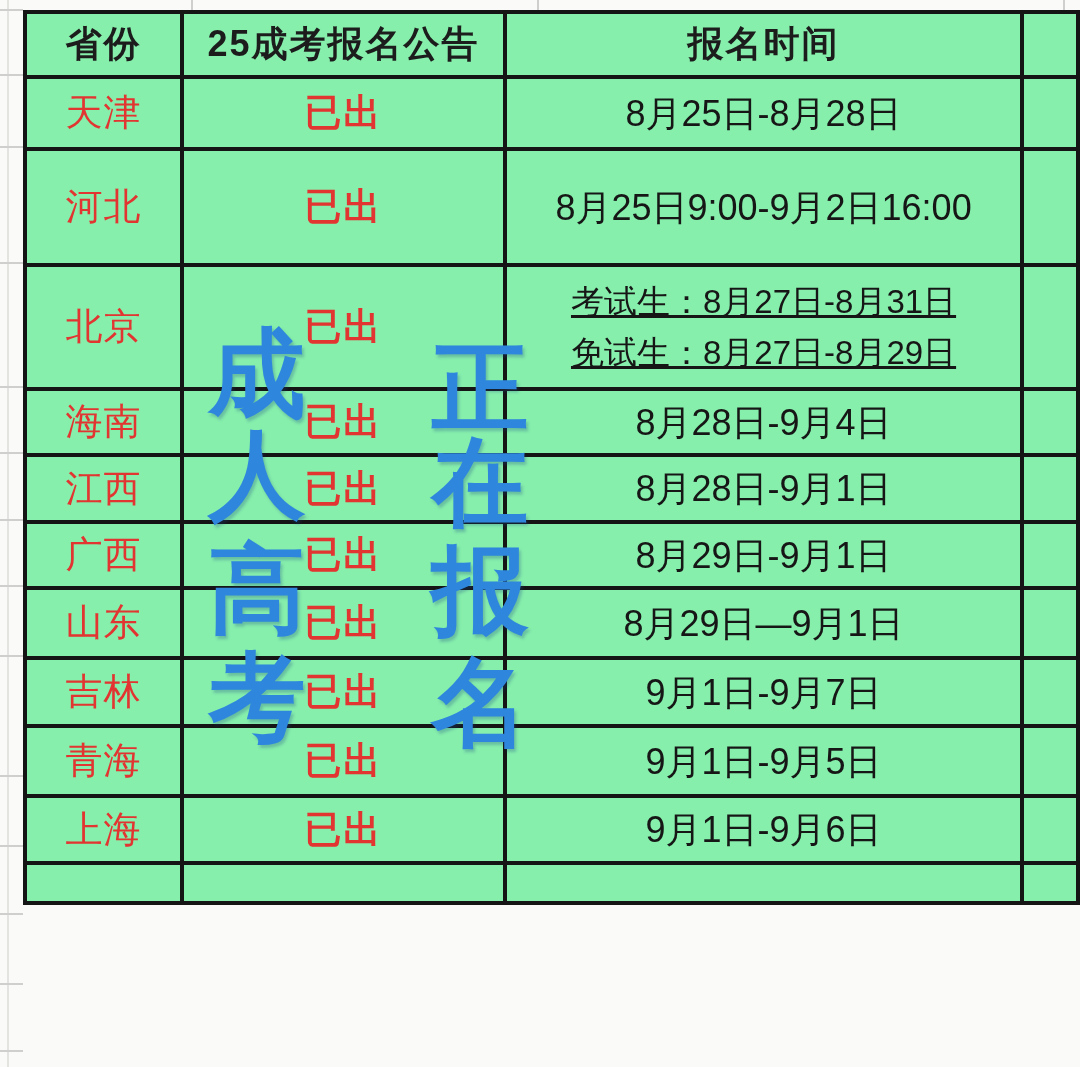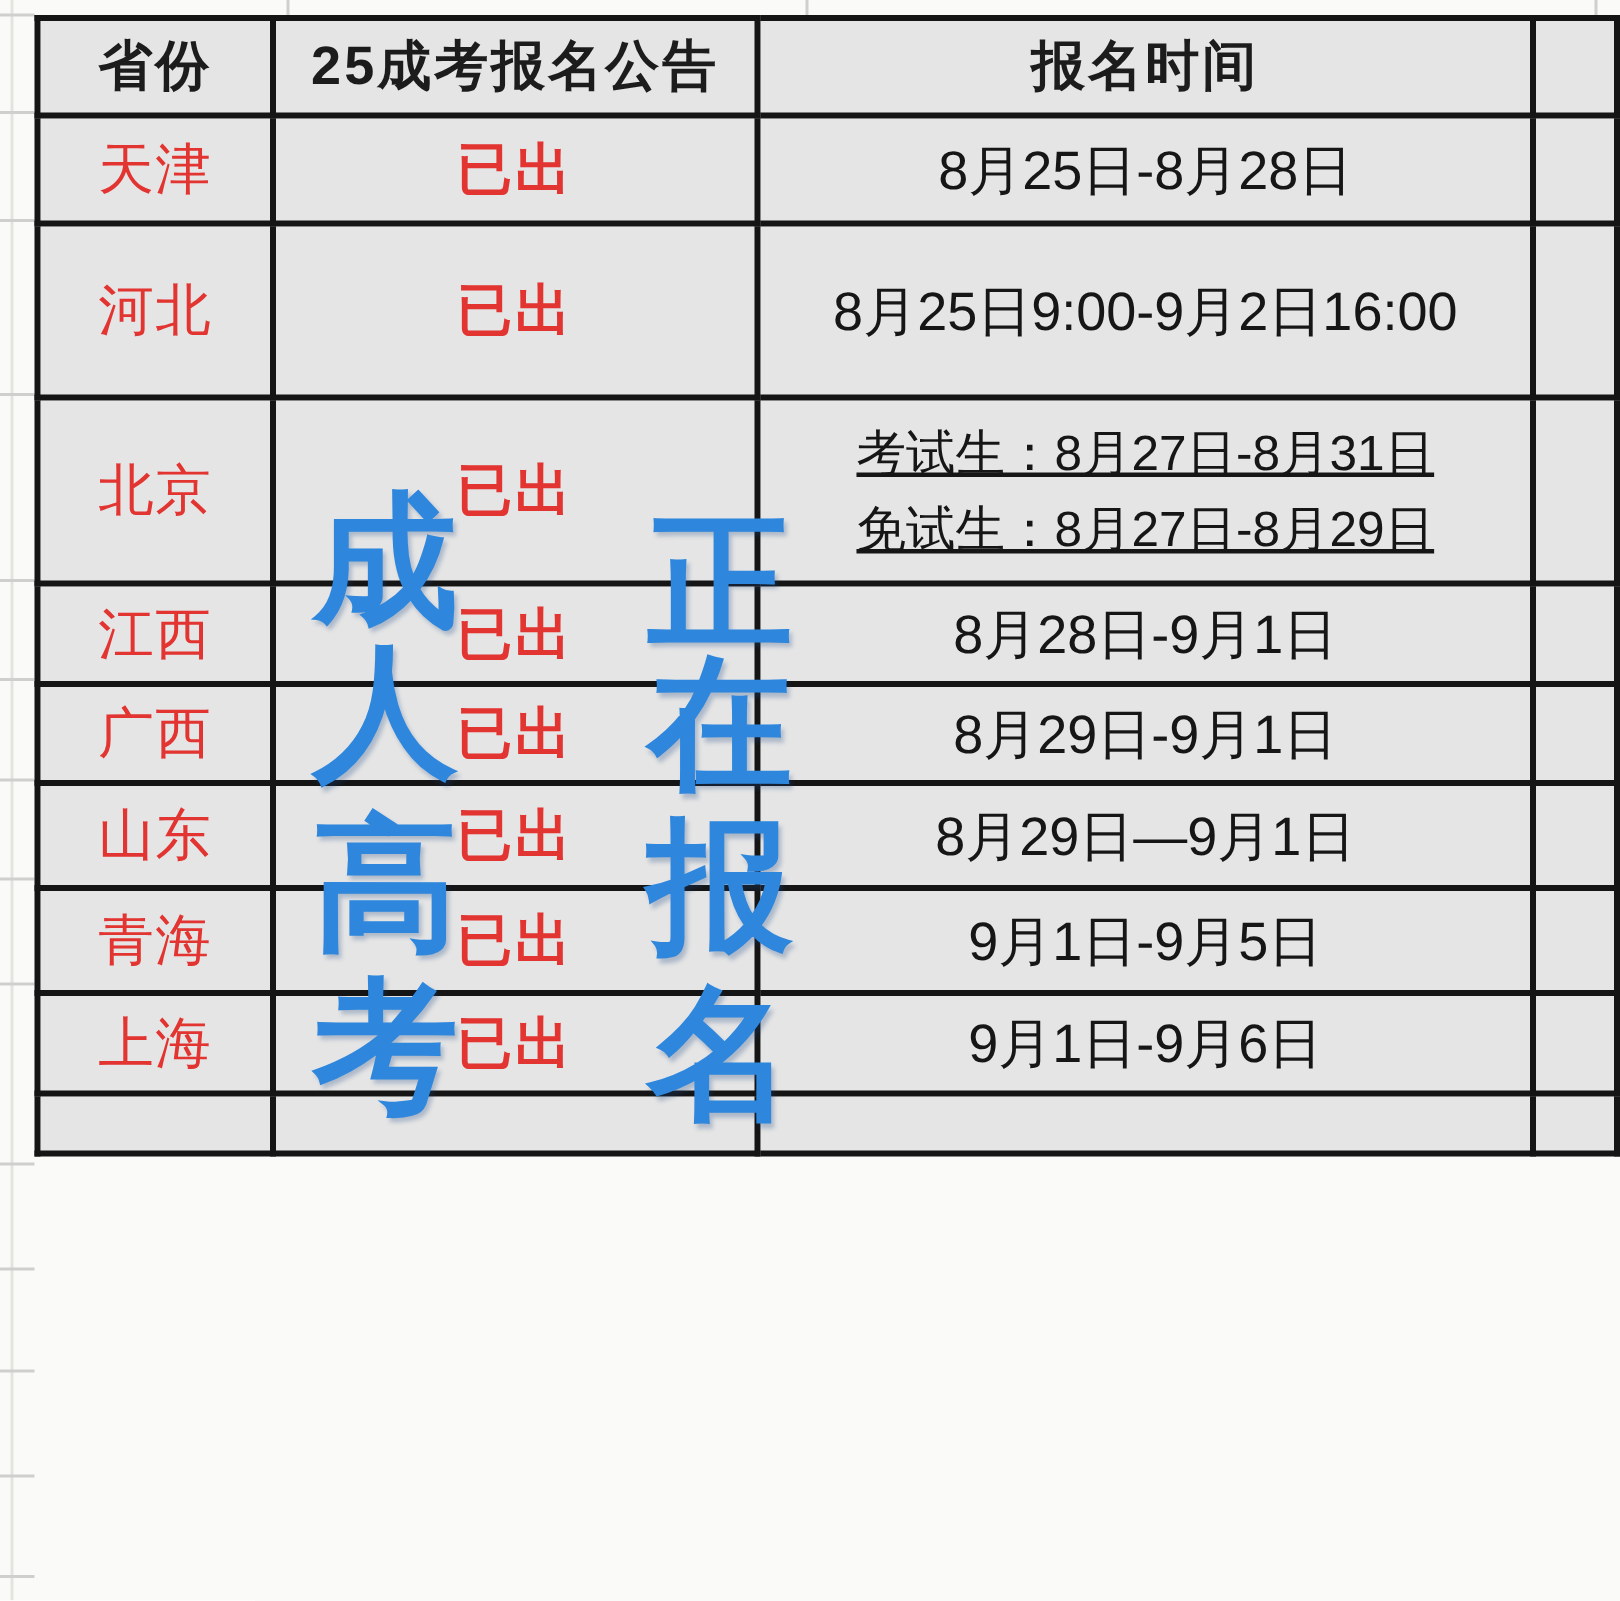--- a/index.html
+++ b/index.html
@@ -16,21 +16,21 @@
   .rowheader-edge{position:absolute;left:7px;top:0;width:2px;height:1067px;background:#e3e3e0;}
 
   table.main{
     position:absolute;left:23px;top:10px;
     border-collapse:collapse;table-layout:fixed;
   }
   table.main td,table.main th{
     border:4px solid #151515;
     padding:0;margin:0;
     text-align:center;vertical-align:middle;
-    background:#e5e5e5;
+    background:#86efac;
     overflow:hidden;
   }
   th.hdr{
     background:#e2efda;
     color:#1c1c1c;
     font-size:36px;font-weight:bold;
     letter-spacing:2px;
   }
   td.province{
     color:#e23430;font-size:37px;font-weight:normal;letter-spacing:1px;
@@ -117,20 +117,28 @@
     </tr>
         <tr style="height: 124px;">
       <td class="province">北京</td>
       <td class="notice">已出</td>
       <td class="time multi">
             <div class="time-line">考试生：8月27日-8月31日</div>
             <div class="time-line">免试生：8月27日-8月29日</div>
           </td>
       <td></td>
     </tr>
+        <tr style="height: 66px;">
+      <td class="province">海南</td>
+      <td class="notice">已出</td>
+      <td class="time">
+            <div class="time-line">8月28日-9月4日</div>
+          </td>
+      <td></td>
+    </tr>
         <tr style="height: 67px;">
       <td class="province">江西</td>
       <td class="notice">已出</td>
       <td class="time">
             <div class="time-line">8月28日-9月1日</div>
           </td>
       <td></td>
     </tr>
         <tr style="height: 66px;">
       <td class="province">广西</td>
@@ -138,20 +146,28 @@
       <td class="time">
             <div class="time-line">8月29日-9月1日</div>
           </td>
       <td></td>
     </tr>
         <tr style="height: 70px;">
       <td class="province">山东</td>
       <td class="notice">已出</td>
       <td class="time">
             <div class="time-line">8月29日—9月1日</div>
+          </td>
+      <td></td>
+    </tr>
+        <tr style="height: 68px;">
+      <td class="province">吉林</td>
+      <td class="notice">已出</td>
+      <td class="time">
+            <div class="time-line">9月1日-9月7日</div>
           </td>
       <td></td>
     </tr>
         <tr style="height: 70px;">
       <td class="province">青海</td>
       <td class="notice">已出</td>
       <td class="time">
             <div class="time-line">9月1日-9月5日</div>
           </td>
       <td></td>

